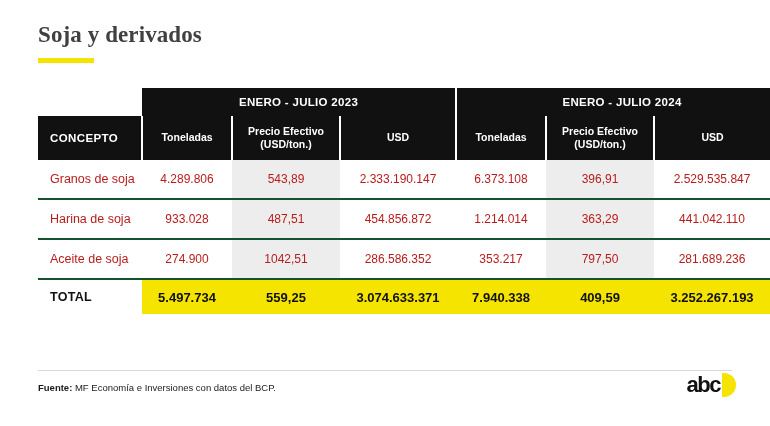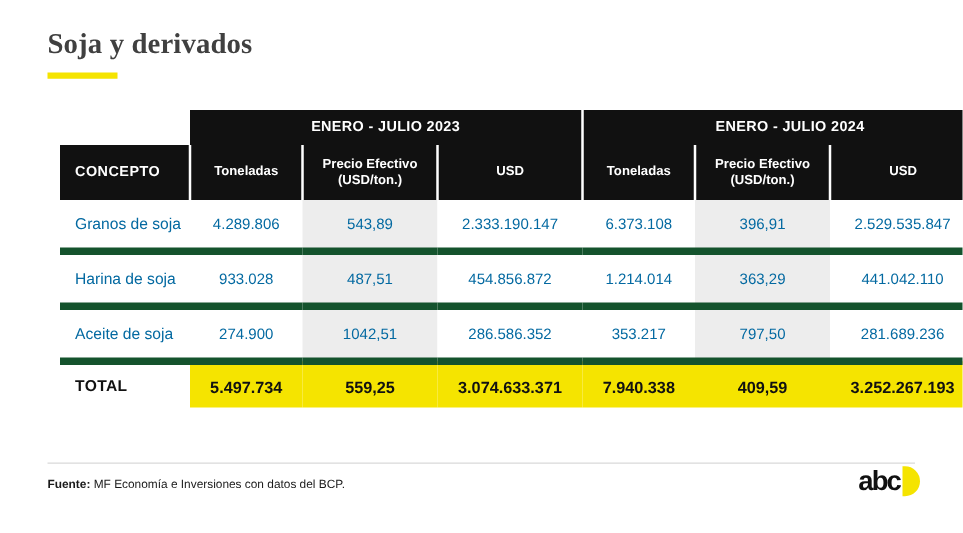--- a/index.html
+++ b/index.html
@@ -38,21 +38,21 @@
   .title-rule {
     margin-top: 10px;
     width: 56px;
     height: 5px;
     background: #f5e400;
   }
 
   
   .table-wrap {
     position: absolute;
-    left: 48px;
+    left: 38px;
     top: 88px;
     width: 694px;
   }
   table.data {
     border-collapse: collapse;
     width: 694px;
     table-layout: fixed;
   }
   table.data td, table.data th {
     padding: 0;
@@ -94,25 +94,25 @@
     padding-left: 12px;
     font-size: 11.5px;
     letter-spacing: 0.4px;
   }
   .col-head.last { border-right: none; }
 
   
   tbody tr td {
     height: 38px;
     font-size: 12px;
-    color: #0369a1;
+    color: #b91c1c;
     text-align: center;
     vertical-align: middle;
     background: #ffffff;
-    border-bottom: 6px solid #14532d;
+    border-bottom: 2px solid #14532d;
   }
   tbody tr td.label {
     text-align: left;
     padding-left: 12px;
     font-size: 12.5px;
     background: #ffffff;
   }
   tbody tr td.shade {
     background: #ededed;
   }

